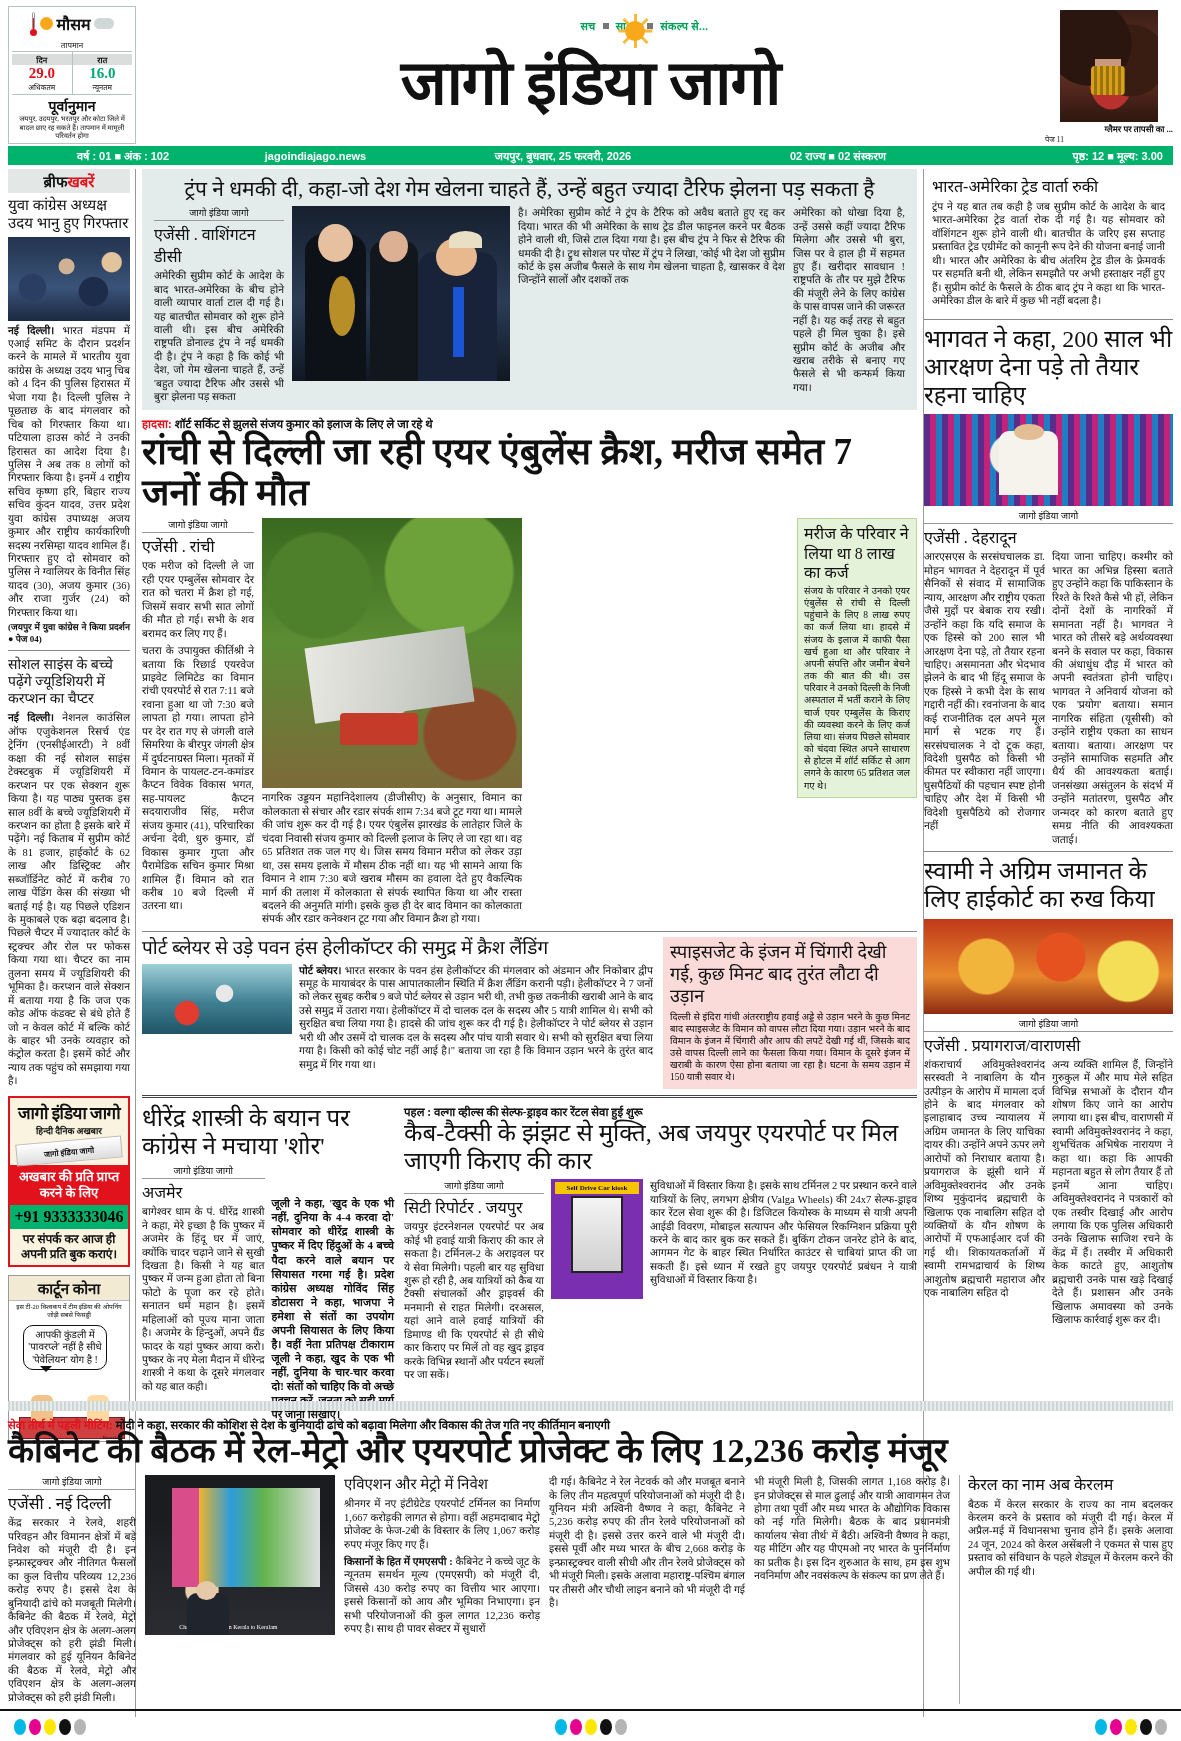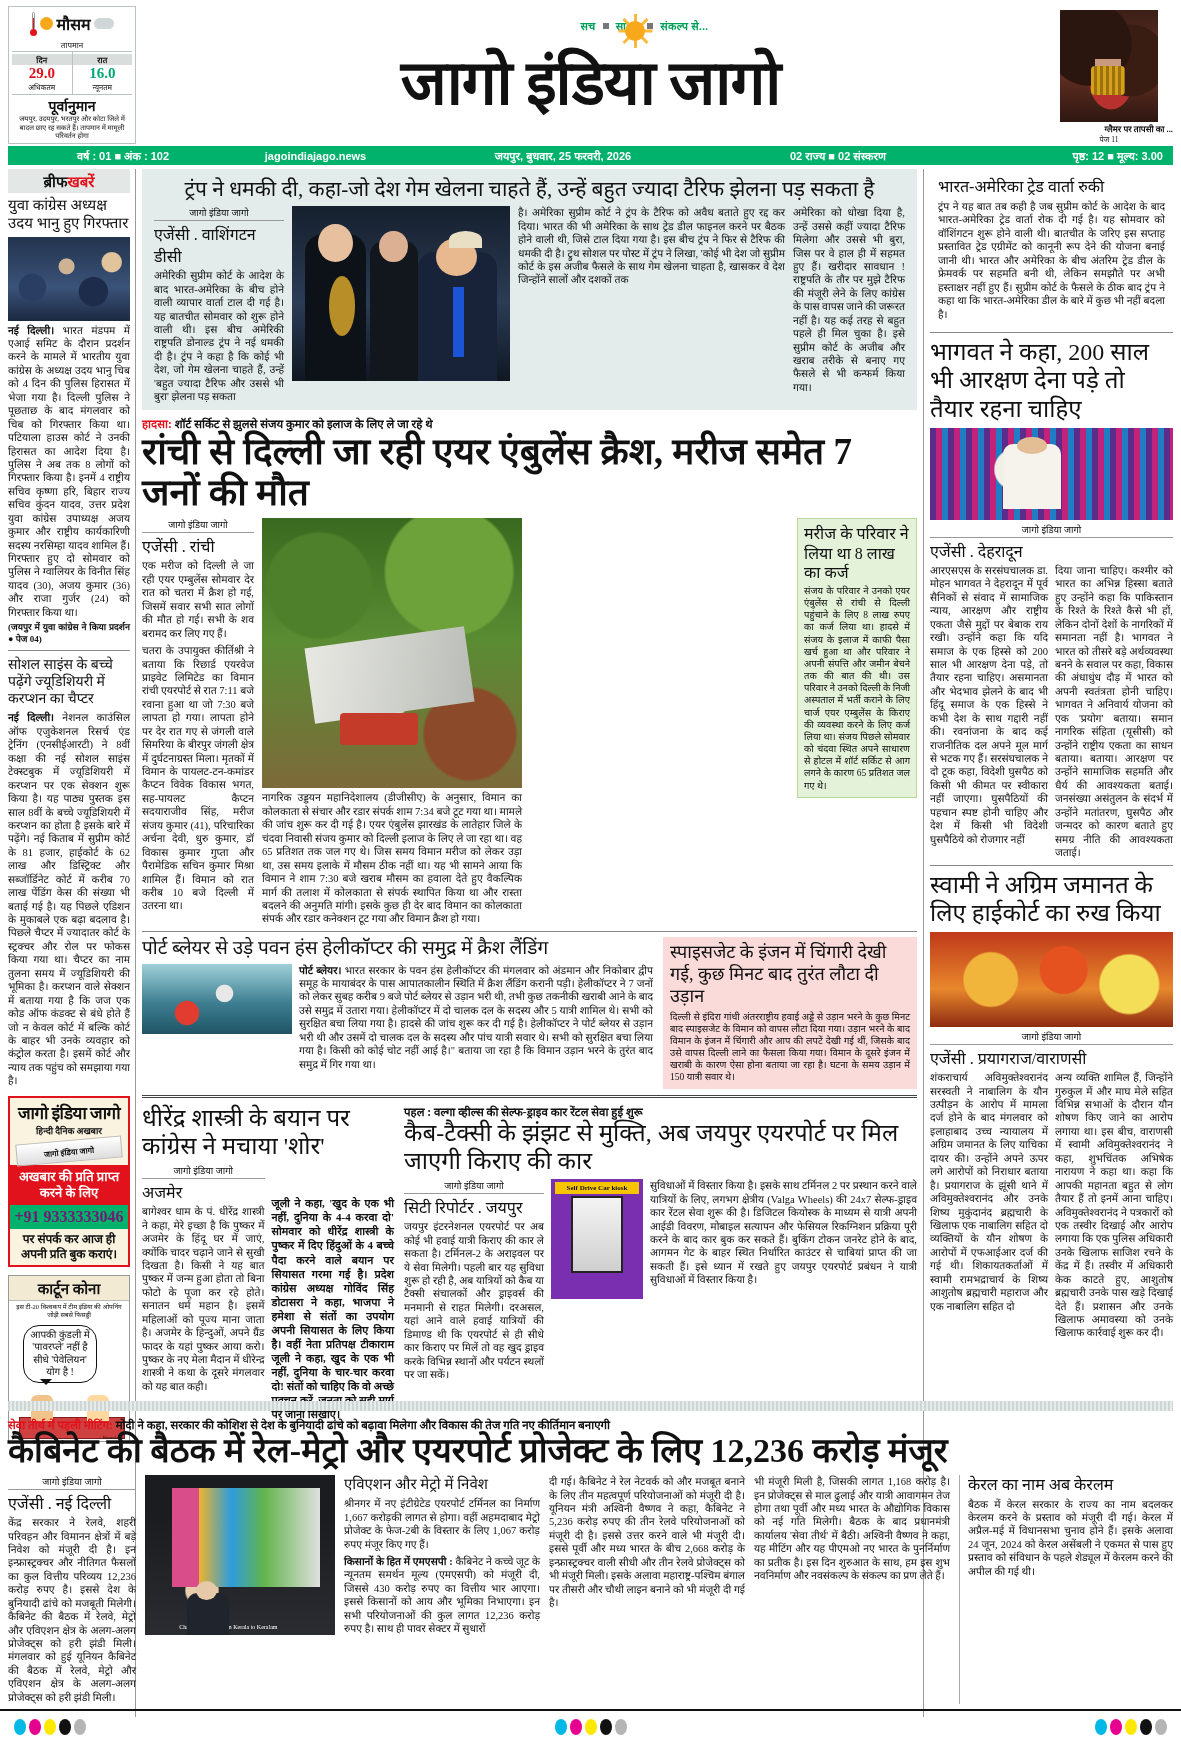--- a/index.html
+++ b/index.html
@@ -56,39 +56,39 @@
     background:
       radial-gradient(ellipse at 50% 22%, #d8a98e 0 18%, rgba(0,0,0,0) 19%),
       radial-gradient(ellipse at 52% 62%, #b9312e 0 30%, rgba(0,0,0,0) 31%),
       linear-gradient(#3b1f17, #6b3326 50%, #2e1710);
     position: relative; overflow: hidden;
   }
   .promo-photo .hair { position:absolute; inset: 0; background: radial-gradient(circle at 30% 30%, #2a150f 0 40%, rgba(0,0,0,0) 41%), radial-gradient(circle at 72% 45%, #3a1d12 0 38%, rgba(0,0,0,0) 39%); }
   .promo-photo .neck { position:absolute; left:36%; top:44%; width: 26%; height: 14%; background:#c99a7e; }
   .promo-photo .gold { position:absolute; left:32%; top:50%; width: 34%; height: 26%; background: repeating-linear-gradient(90deg,#d4a119 0 3px,#9c7210 3px 6px); border-radius: 4px; }
   .promo-cap { font-size: 8.5px; font-weight: bold; margin-top: 1px; text-align: right; width: 100%; }
-  .promo-page { font-size: 7.5px; text-align: center; width: 100%; }
+  .promo-page { font-size: 7.5px; text-align: left; width: 100%; }
 
   
   .greenbar {
     background: #00b26b; color: #fff; height: 19px; display: flex; align-items: center;
     font-size: 11px; font-weight: bold; padding: 0 10px; margin-top: 2px;
     font-family: "Liberation Sans", sans-serif;
   }
   .gb-l { width: 210px; text-align: center; }
   .gb-site { width: 175px; text-align: center; }
   .gb-date { flex: 1; text-align: center; }
   .gb-ed { width: 230px; text-align: center; }
   .gb-r { width: 210px; text-align: right; }
 
   
   .content { display: flex; margin-top: 4px; height: 1548px; }
   .col-left { width: 128px; border-right: 1.5px solid #999; padding-right: 5px; }
   .col-mid  { flex: 1; padding: 0 6px; }
-  .col-right{ width: 250px; border-left: 1.5px solid #999; padding-left: 6px; }
+  .col-right{ width: 250px; border-left: 1.5px solid #999; }
 
   
   .brief-head { background: #e3e8e7; text-align: center; padding: 2px 0; margin-bottom: 3px; }
   .brief-head b { font-size: 15px; font-weight: bold; }
   .brief-head .red { color: #e1121c; }
   .brief-title { font-size: 15px; line-height: 1.22; margin-bottom: 4px; }
   .photo { background: #c9cfce; position: relative; overflow: hidden; }
   .photo.crowd {
     background:
       radial-gradient(circle at 20% 60%, #2a3d63 0 12%, rgba(0,0,0,0) 13%),
@@ -99,29 +99,29 @@
   }
   .body-text { font-size: 10.5px; line-height: 1.28; text-align: justify; }
   .body-text b { font-weight: bold; }
 
   
   .adbox { border: 2px solid #e1121c; margin-top: 8px; background: #faf3df; text-align: center; }
   .ad-logo { background: #faf3df; font-size: 17px; font-weight: bold; padding: 3px 0 0; letter-spacing: -0.5px; }
   .ad-sub { font-size: 9px; font-weight: bold; padding-bottom: 3px; }
   .ad-paper { height: 22px; background: linear-gradient(#fff, #ddd); margin: 0 6px; transform: rotate(-5deg); font-size: 8px; font-weight: bold; display:flex; align-items:center; justify-content:center; border: 1px solid #bbb;}
   .ad-red { background: #e1121c; color: #fff; font-size: 13px; font-weight: bold; padding: 4px 2px; line-height: 1.25; margin-top: 3px;}
-  .ad-green { background: #00b26b; color: #701a75; font-size: 16px; font-weight: bold; padding: 3px 0; }
+  .ad-green { background: #00b26b; color: #000000; font-size: 16px; font-weight: bold; padding: 3px 0; }
   .ad-foot { font-size: 12px; font-weight: bold; padding: 3px 2px; line-height: 1.25; }
 
   
   .cartoonbox { border: 1px solid #999; margin-top: 8px; }
   .cartoon-head { background: #f2ead3; text-align: center; font-size: 15px; font-weight: bold; padding: 2px 0; border-bottom:1px solid #bbb;}
   .cartoon-cap { font-size: 6.5px; text-align: center; padding: 2px 3px; line-height: 1.2; }
   .cartoon-art { height: 120px; position: relative; background:#fff; }
-  .bubble { position: absolute; left: 14px; top: 4px; width: 74px; border: 1.5px solid #111; border-radius: 16px; font-size: 10px; text-align: center; padding: 3px 2px; line-height: 1.25; background:#fff;}
+  .bubble { position: absolute; left: 14px; top: 4px; width: 84px; border: 1.5px solid #111; border-radius: 10px; font-size: 10px; text-align: center; padding: 3px 2px; line-height: 1.25; background:#fff;}
   .bubble:after { content:""; position:absolute; left: 16px; bottom: -9px; border: 6px solid transparent; border-top-color: #111; }
   .toon-desk { position:absolute; left: 10px; bottom: 2px; width: 106px; height: 22px; background: #cf4040; border: 1px solid #7d1f1f;}
 
   
   .kicker { font-size: 11.5px; font-weight: bold; }
   .kicker .red { color: #e1121c; }
   .hl-lead { font-size: 21px; line-height: 1.2; text-align: center; padding: 3px 0 4px; }
   .hl-huge { font-size: 37px; font-weight: bold; line-height: 1.12; }
   .hl-mid { font-size: 24px; line-height: 1.18; }
   .hl-sm { font-size: 19px; line-height: 1.2; }

